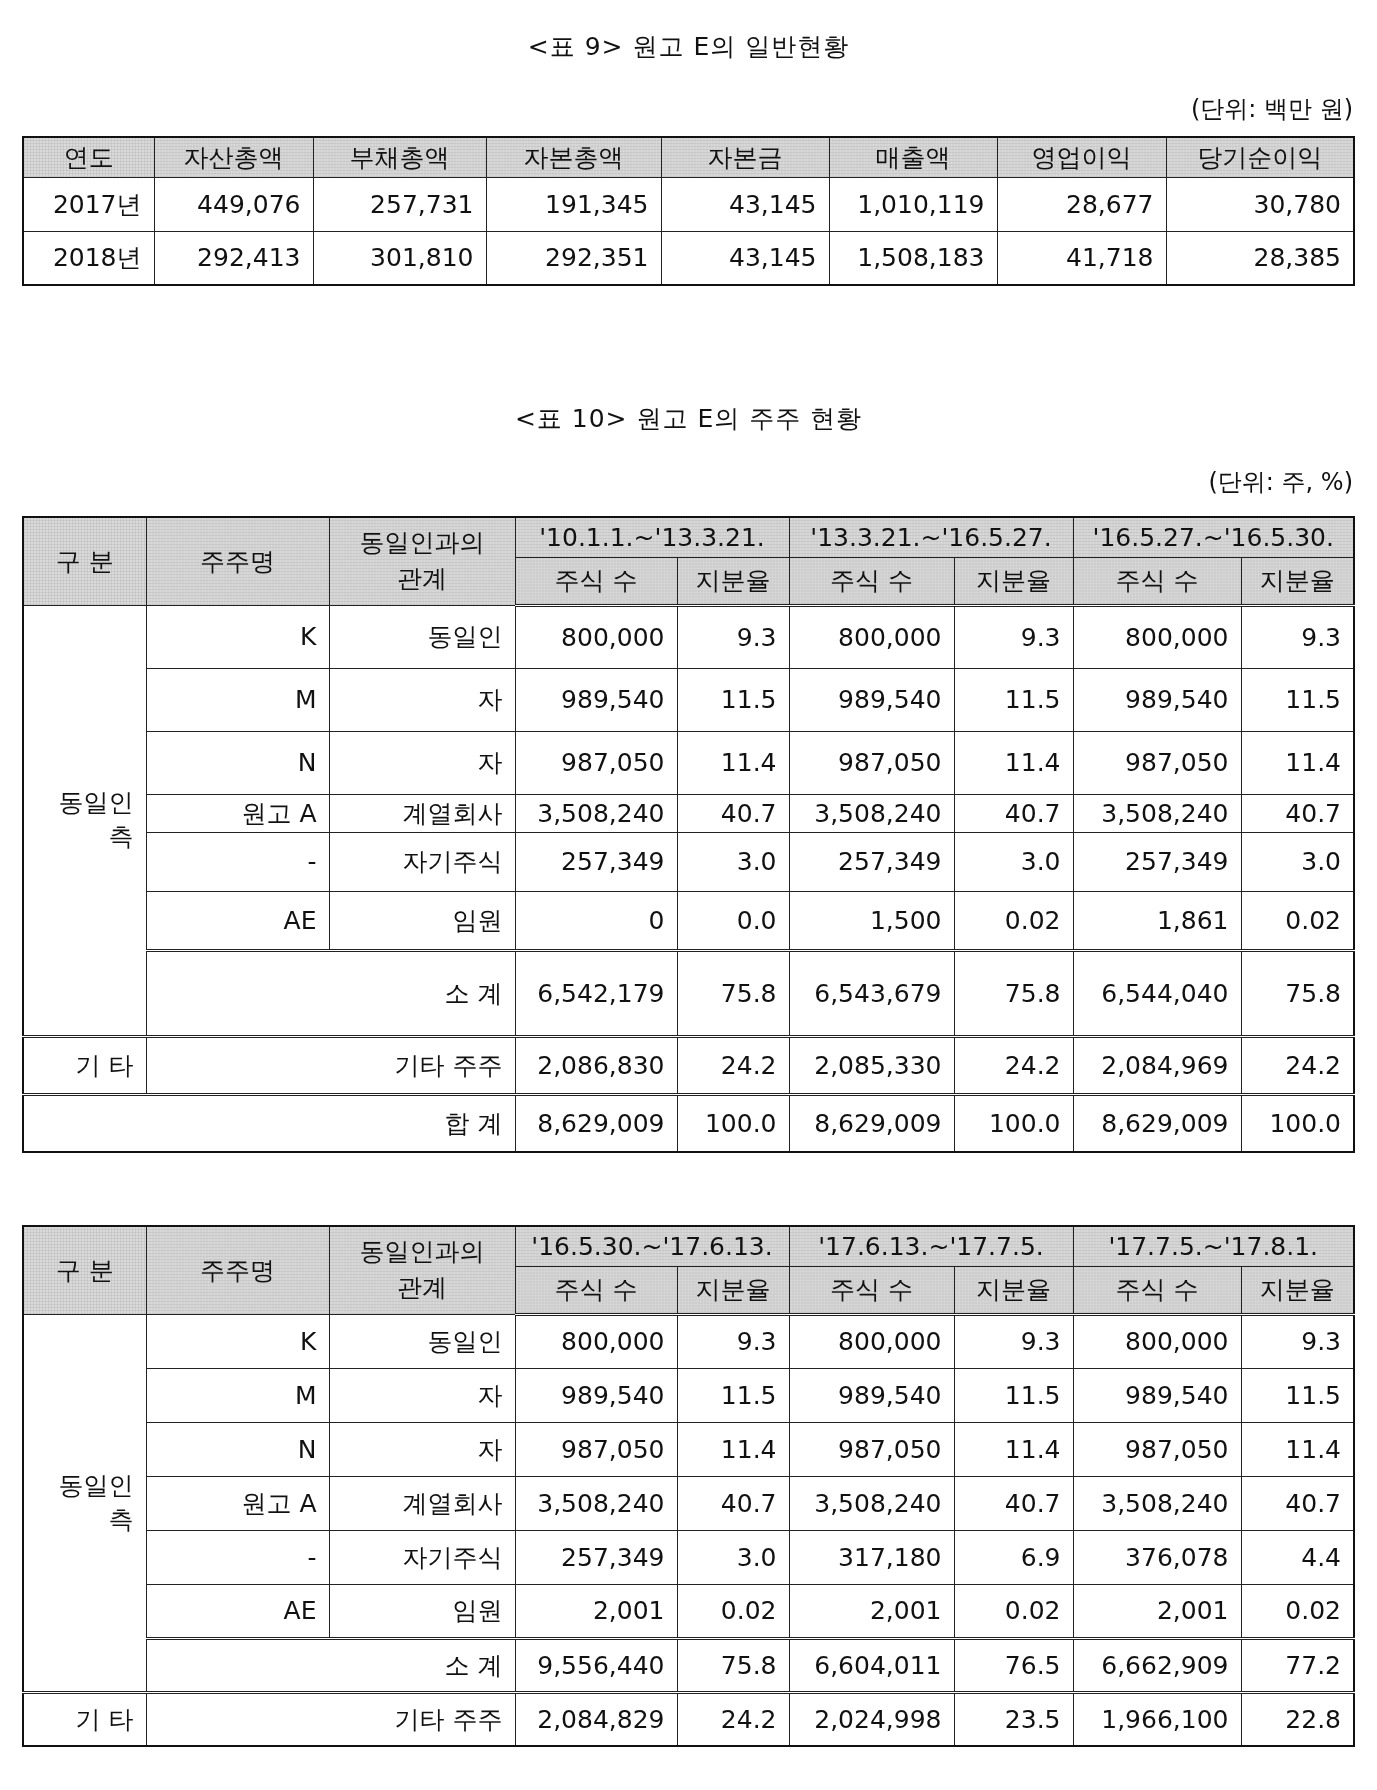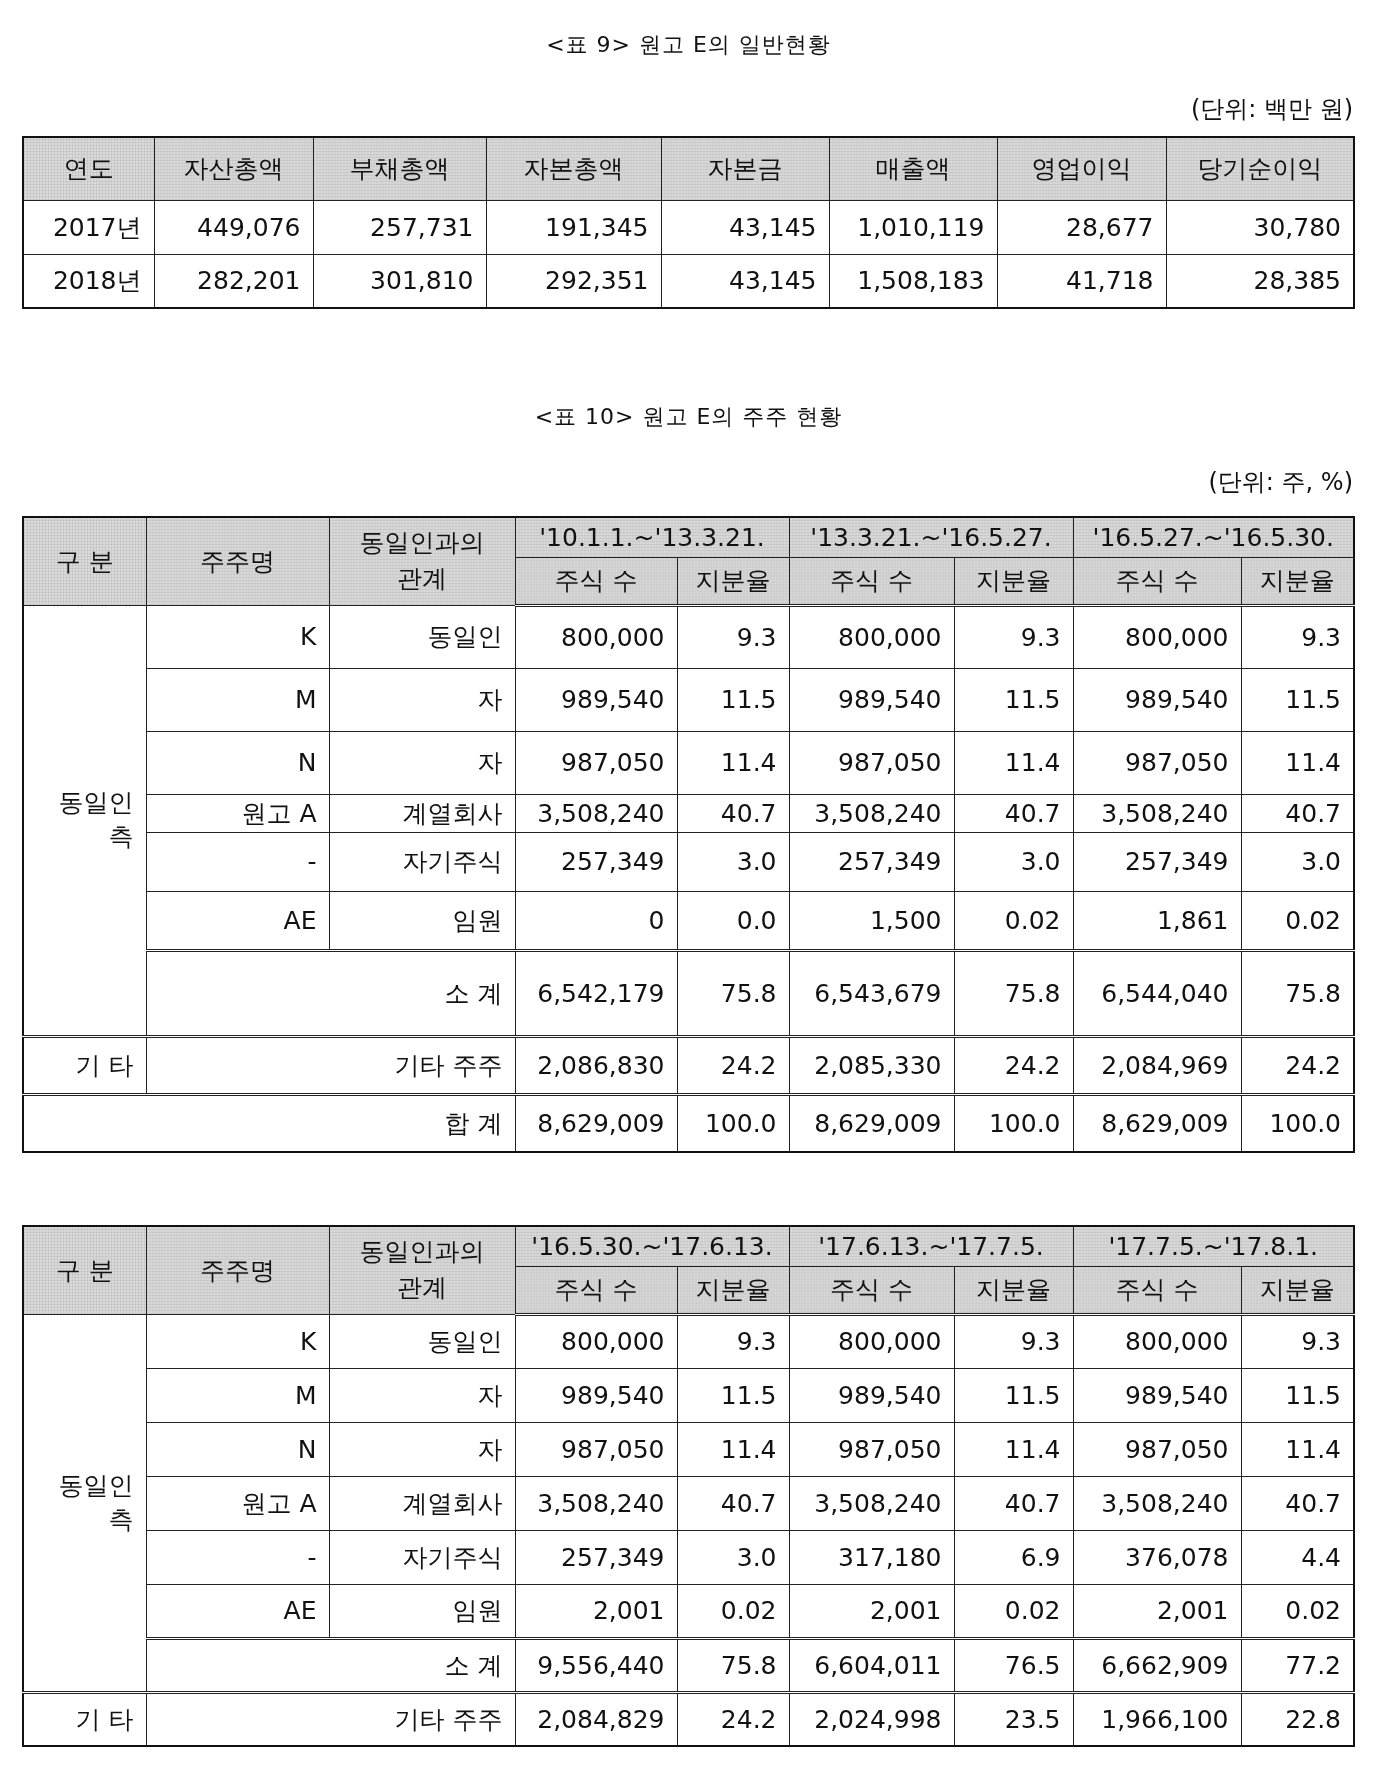--- a/index.html
+++ b/index.html
@@ -1,17 +1,17 @@
 <!DOCTYPE html>
 <html><head>
 <meta charset="utf-8">
 <style>
   html, body { margin:0; padding:0; background:#ffffff; }
   body { width:1377px; height:1790px; position:relative; font-family:"DejaVu Sans", "Liberation Sans", sans-serif; color:#111; }
-  .title { position:absolute; left:0; width:1377px; text-align:center; font-size:22px; letter-spacing:1px; }
+  .title { position:absolute; left:0; width:1377px; text-align:center; font-size:25px; letter-spacing:1px; }
   .unit { position:absolute; right:24px; font-size:24px; }
   table { position:absolute; left:22px; border-collapse:collapse; table-layout:fixed; }
   td, th { border:1.5px solid #222; font-weight:normal; font-size:25px; padding:0 12px; white-space:nowrap; }
   th { background-color:#d9d9d9; background-image: repeating-linear-gradient(0deg, rgba(0,0,0,0.06) 0 1px, transparent 1px 3px), repeating-linear-gradient(90deg, rgba(0,0,0,0.06) 0 1px, transparent 1px 3px); text-align:center; }
   .num { text-align:right; }
   .ctr { text-align:right; }
   table { border:2.5px solid #111; }
   .hdr-bottom th { border-bottom:3px double #222; }
 </style>
 </head>
@@ -25,21 +25,21 @@
     <col style="width:131px">
       <col style="width:159px">
       <col style="width:173px">
       <col style="width:175px">
     <col style="width:168px">
       <col style="width:168px">
       <col style="width:169px">
       <col style="width:188px">
   </colgroup>
   <tbody>
-      <tr style="height:63px">
+      <tr style="height:40px">
     <th>연도</th>
     <th>자산총액</th>
     <th>부채총액</th>
     <th>자본총액</th>
     <th>자본금</th>
     <th>매출액</th>
     <th>영업이익</th>
     <th>당기순이익</th>
   </tr>
   <tr style="height:54px">
@@ -47,21 +47,21 @@
     <td class="ctr">449,076</td>
     <td class="ctr">257,731</td>
     <td class="ctr">191,345</td>
     <td class="ctr">43,145</td>
     <td class="ctr">1,010,119</td>
     <td class="ctr">28,677</td>
     <td class="ctr">30,780</td>
   </tr>
   <tr style="height:54px">
     <td class="ctr">2018년</td>
-    <td class="ctr">282,201</td>
+    <td class="ctr">292,413</td>
     <td class="ctr">301,810</td>
     <td class="ctr">292,351</td>
     <td class="ctr">43,145</td>
     <td class="ctr">1,508,183</td>
     <td class="ctr">41,718</td>
     <td class="ctr">28,385</td>
   </tr>
 </tbody>
   </table>
 

